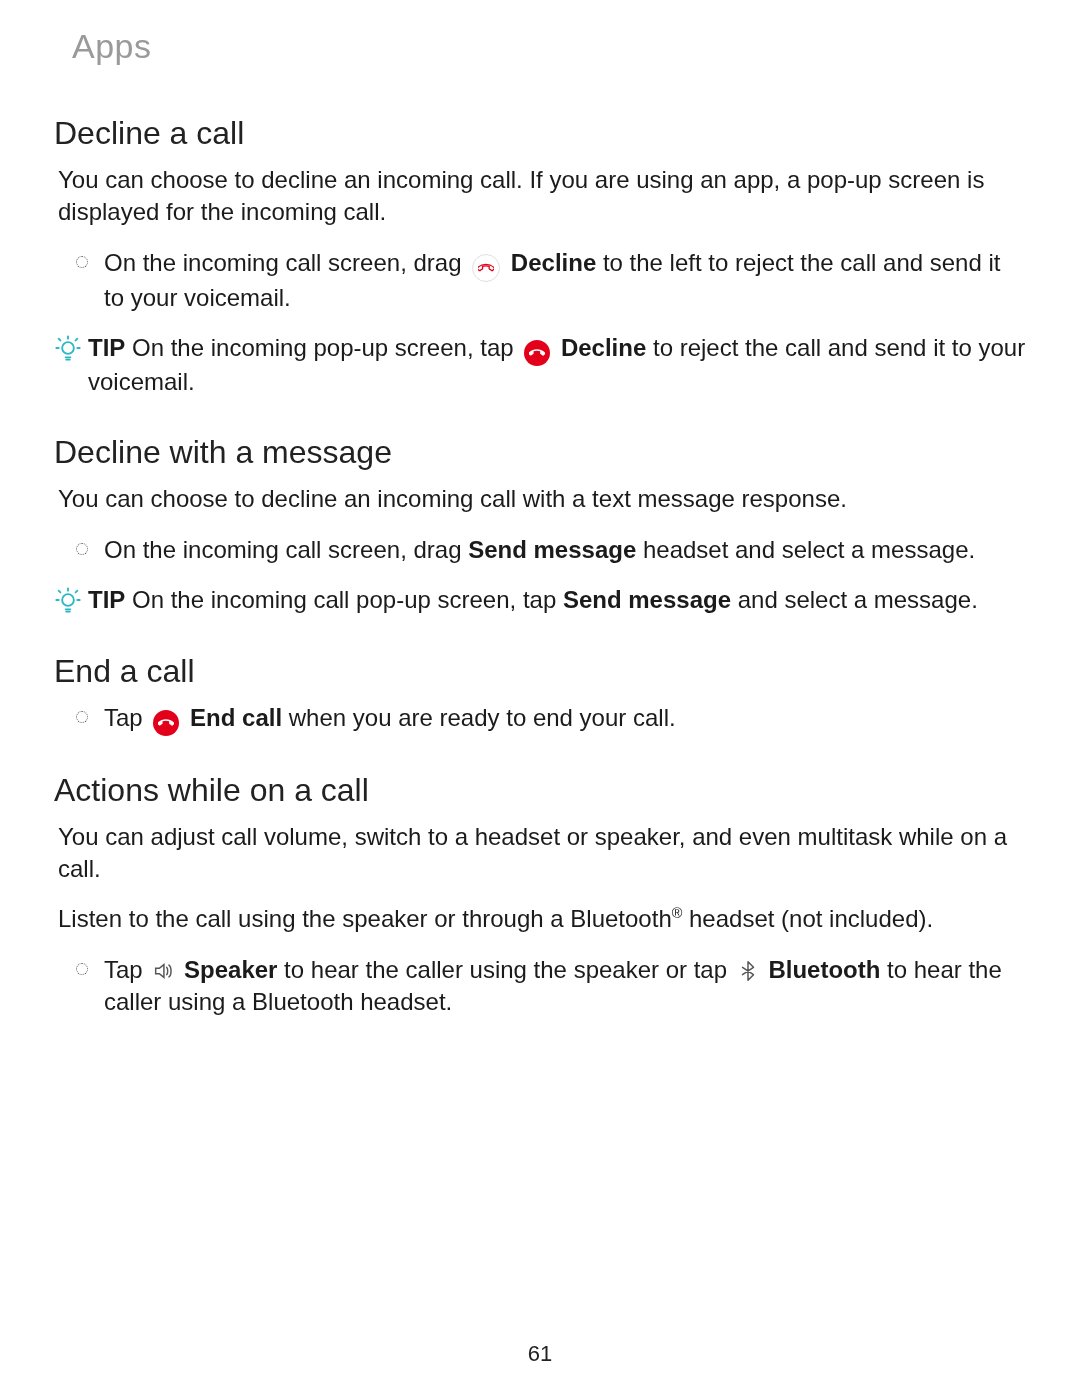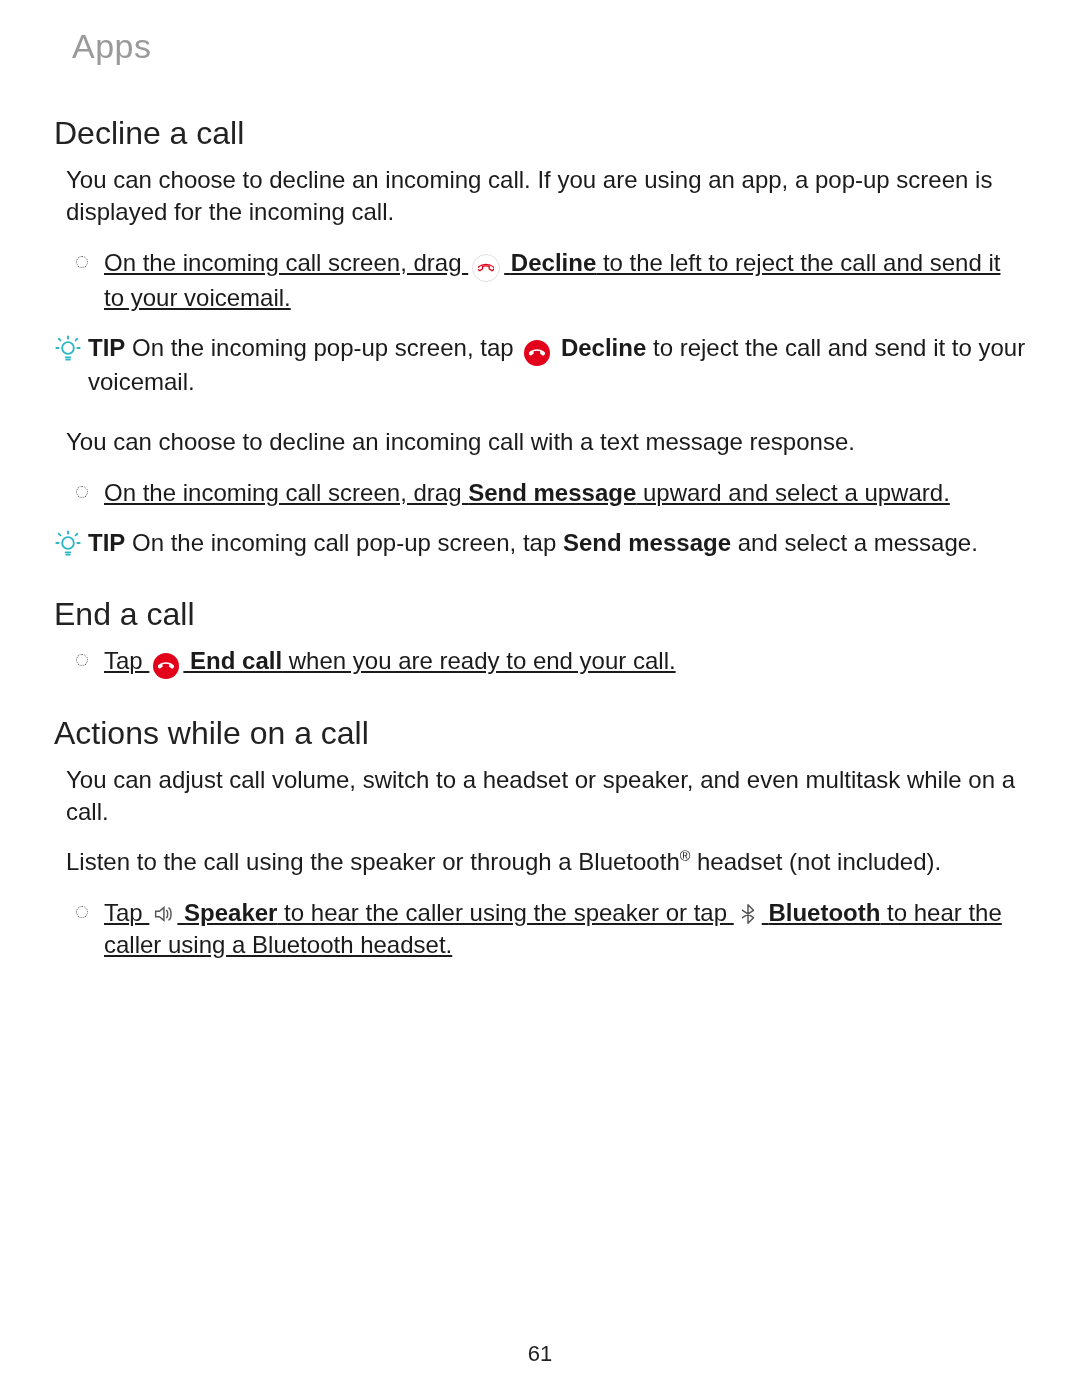--- a/index.html
+++ b/index.html
@@ -37,27 +37,26 @@
   h2.section {
     font-size: 32px;
     font-weight: 400;
     color: #222;
     margin: 36px 0 12px 0;
   }
   h2.section.first { margin-top: 0; }
   .body-text {
     font-size: 24px;
     line-height: 1.35;
-    margin: 0 0 18px 12px;
+    margin: 0 0 18px 4px;
   }
   ul.bullets {
     list-style: none;
     padding: 0;
     margin: 0 0 18px 0;
-    text-decoration: underline;
   }
   ul.bullets > li {
     position: relative;
     padding-left: 50px;
     font-size: 24px;
     line-height: 1.35;
     margin-bottom: 18px;
   }
   ul.bullets > li::before {
     content: "";
@@ -167,24 +166,25 @@
           </g>
         </svg>
     </span>
     <span class="tip-label">TIP</span><span>  On the incoming pop-up screen, tap </span><span class="icon-hangup">
         <svg viewBox="0 0 24 24">
           <path d="M21 15.5c-1.3 0-2.6-.2-3.8-.6-.4-.1-.8 0-1.1.3l-2.2 2.2c-3-1.5-5.5-4-7-7l2.2-2.2c.3-.3.4-.7.3-1.1-.4-1.2-.6-2.5-.6-3.8 0-.6-.4-1-1-1H4c-.6 0-1 .4-1 1 0 9.9 8.1 18 18 18 .6 0 1-.4 1-1v-3.3c0-.6-.4-1-1-1z" fill="#fff" transform="rotate(135 12 12)"></path>
         </svg>
       </span> <span class="bold">Decline</span><span> to reject the call and send it to your voicemail.</span>
   </div>
 
+  <h2 class="section">Decline with a message</h2>
   <p class="body-text">You can choose to decline an incoming call with a text message response.</p>
   <ul class="bullets">
     <li>
-      <span>On the incoming call screen, drag </span><span class="bold">Send message</span><span> upward and select a upward.</span>
+      <span>On the incoming call screen, drag </span><span class="bold">Send message</span><span> headset and select a message.</span>
     </li>
   </ul>
   <div class="tip-block">
     <span class="tip-icon">
       <svg viewBox="0 0 24 24">
           <g stroke="#29b8c4" stroke-width="1.6" fill="none" stroke-linecap="round">
             <circle cx="12" cy="12" r="5" fill="#ffffff"></circle>
             <path d="M10 20h4M10.5 22h3"></path>
             <line x1="12" y1="2" x2="12" y2="4"></line>
             <line x1="4" y1="12" x2="2" y2="12"></line>

